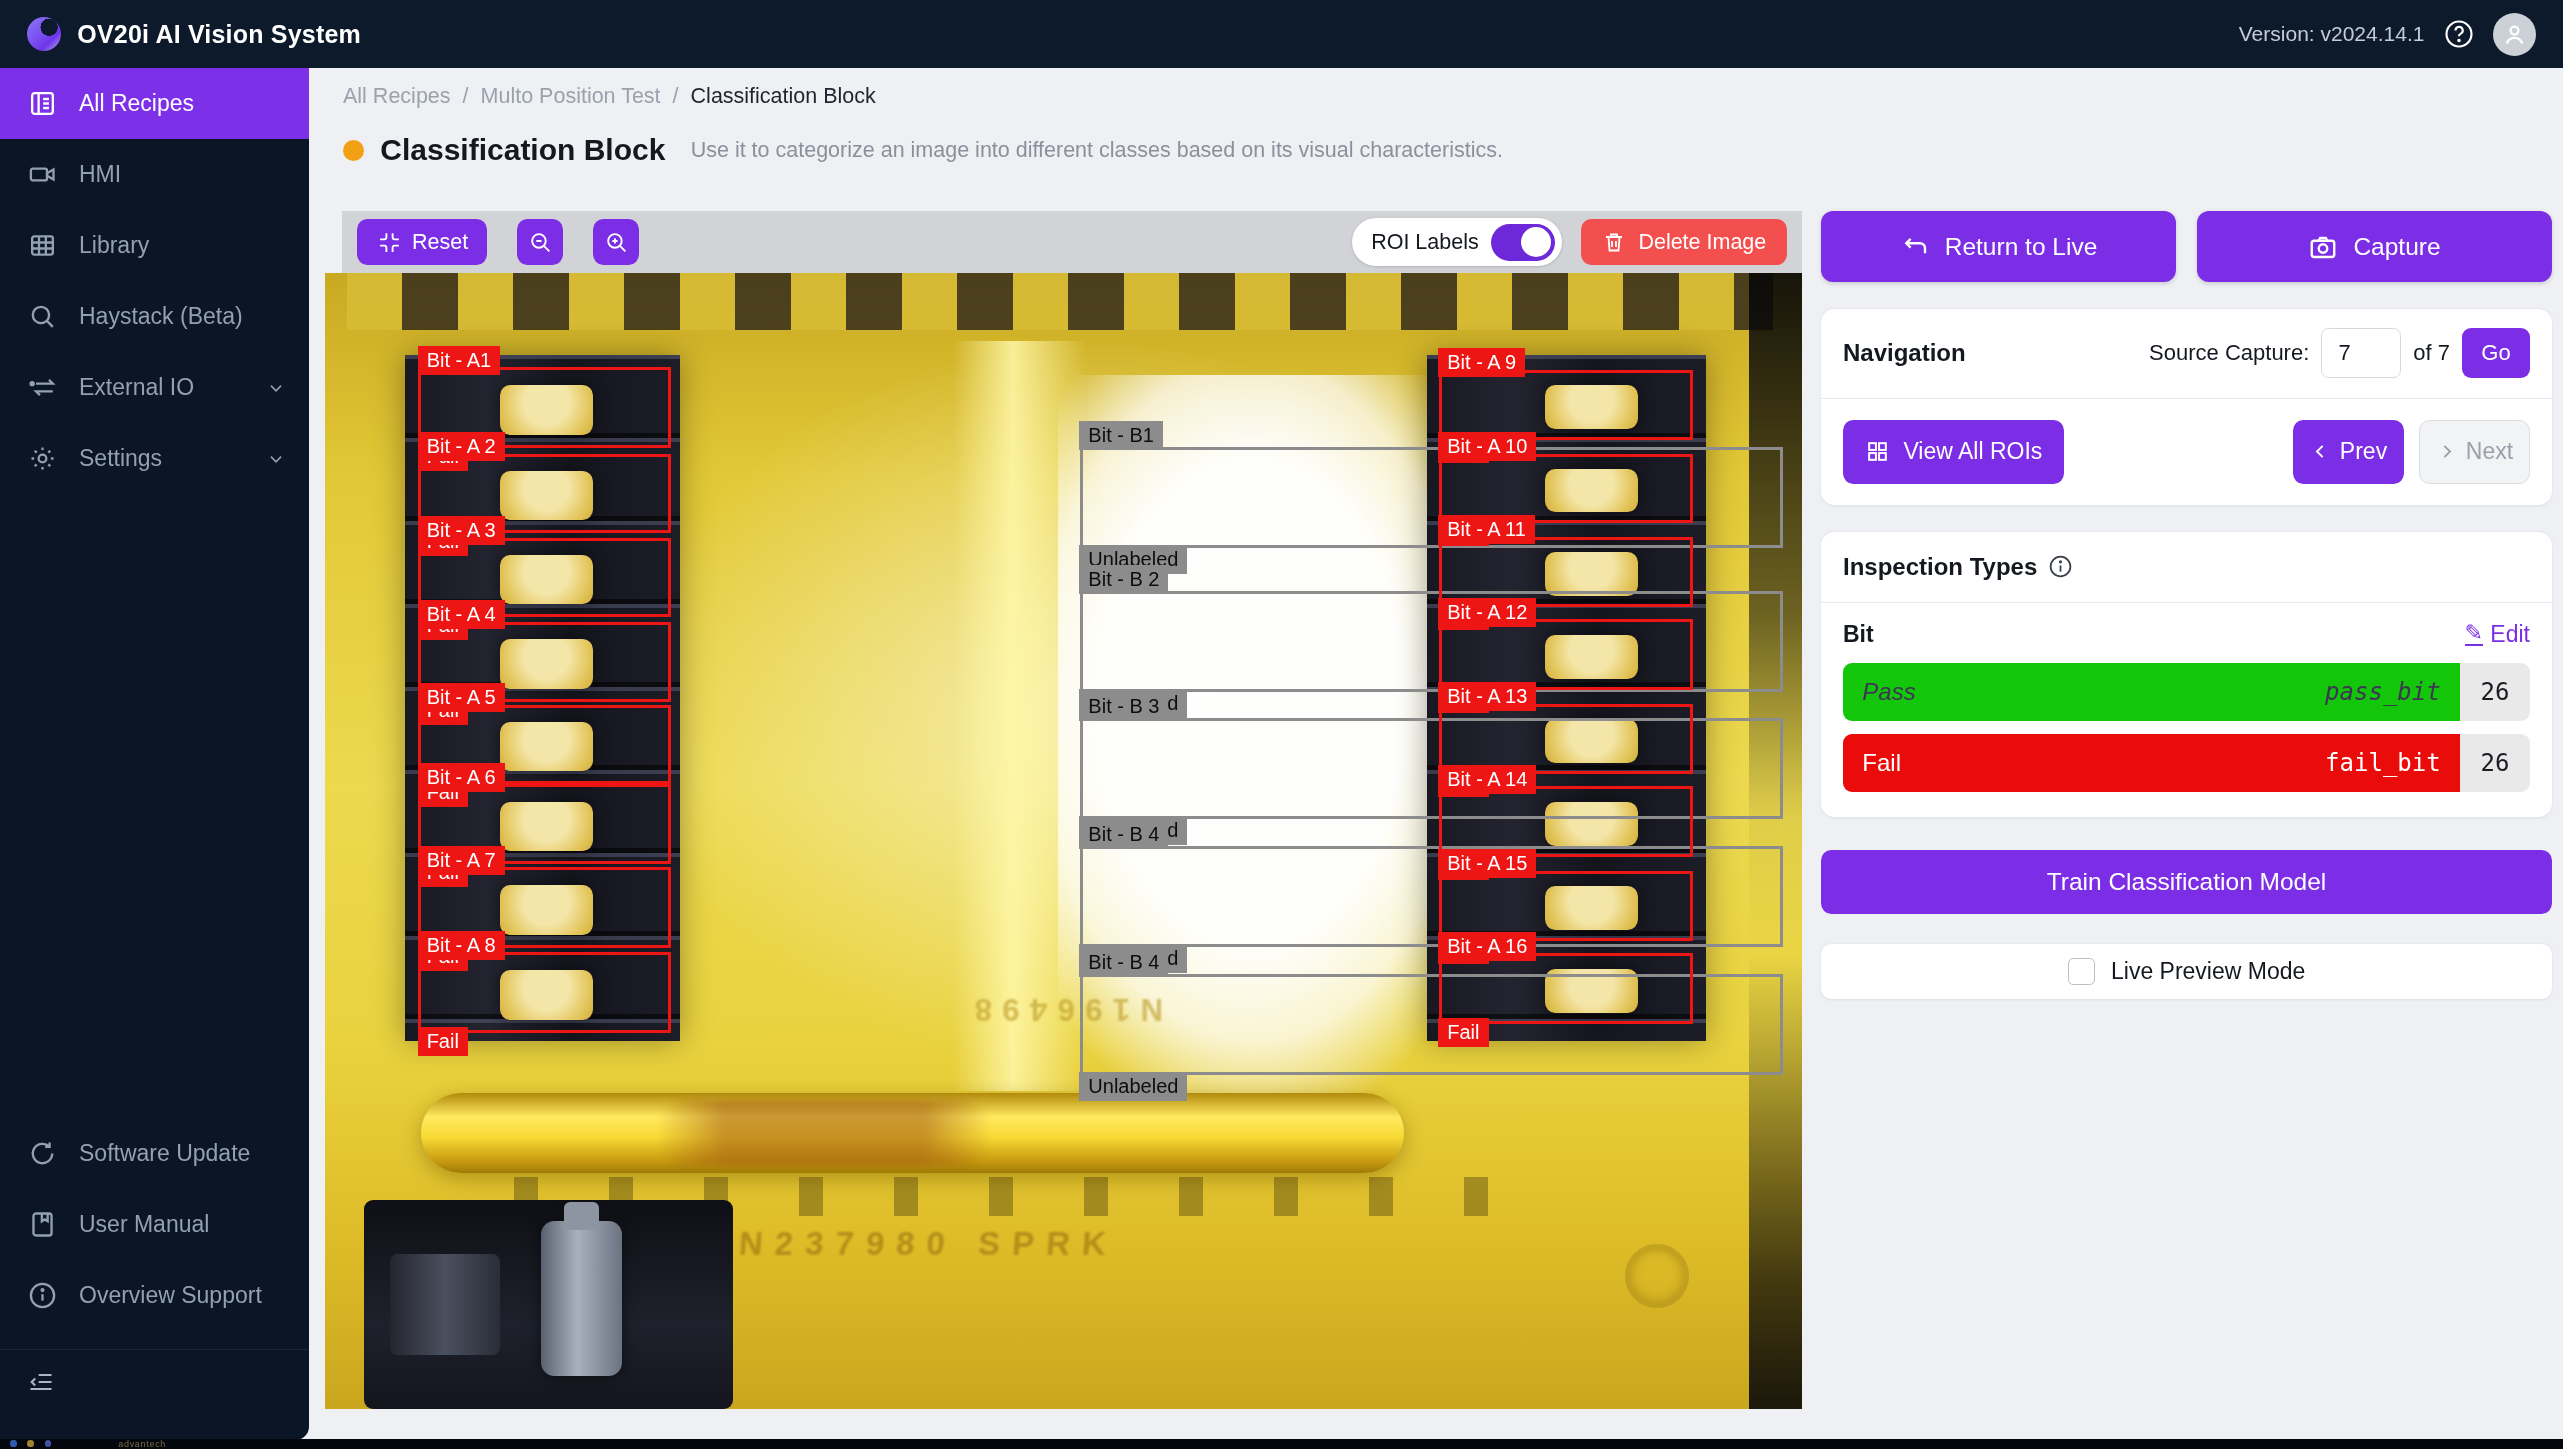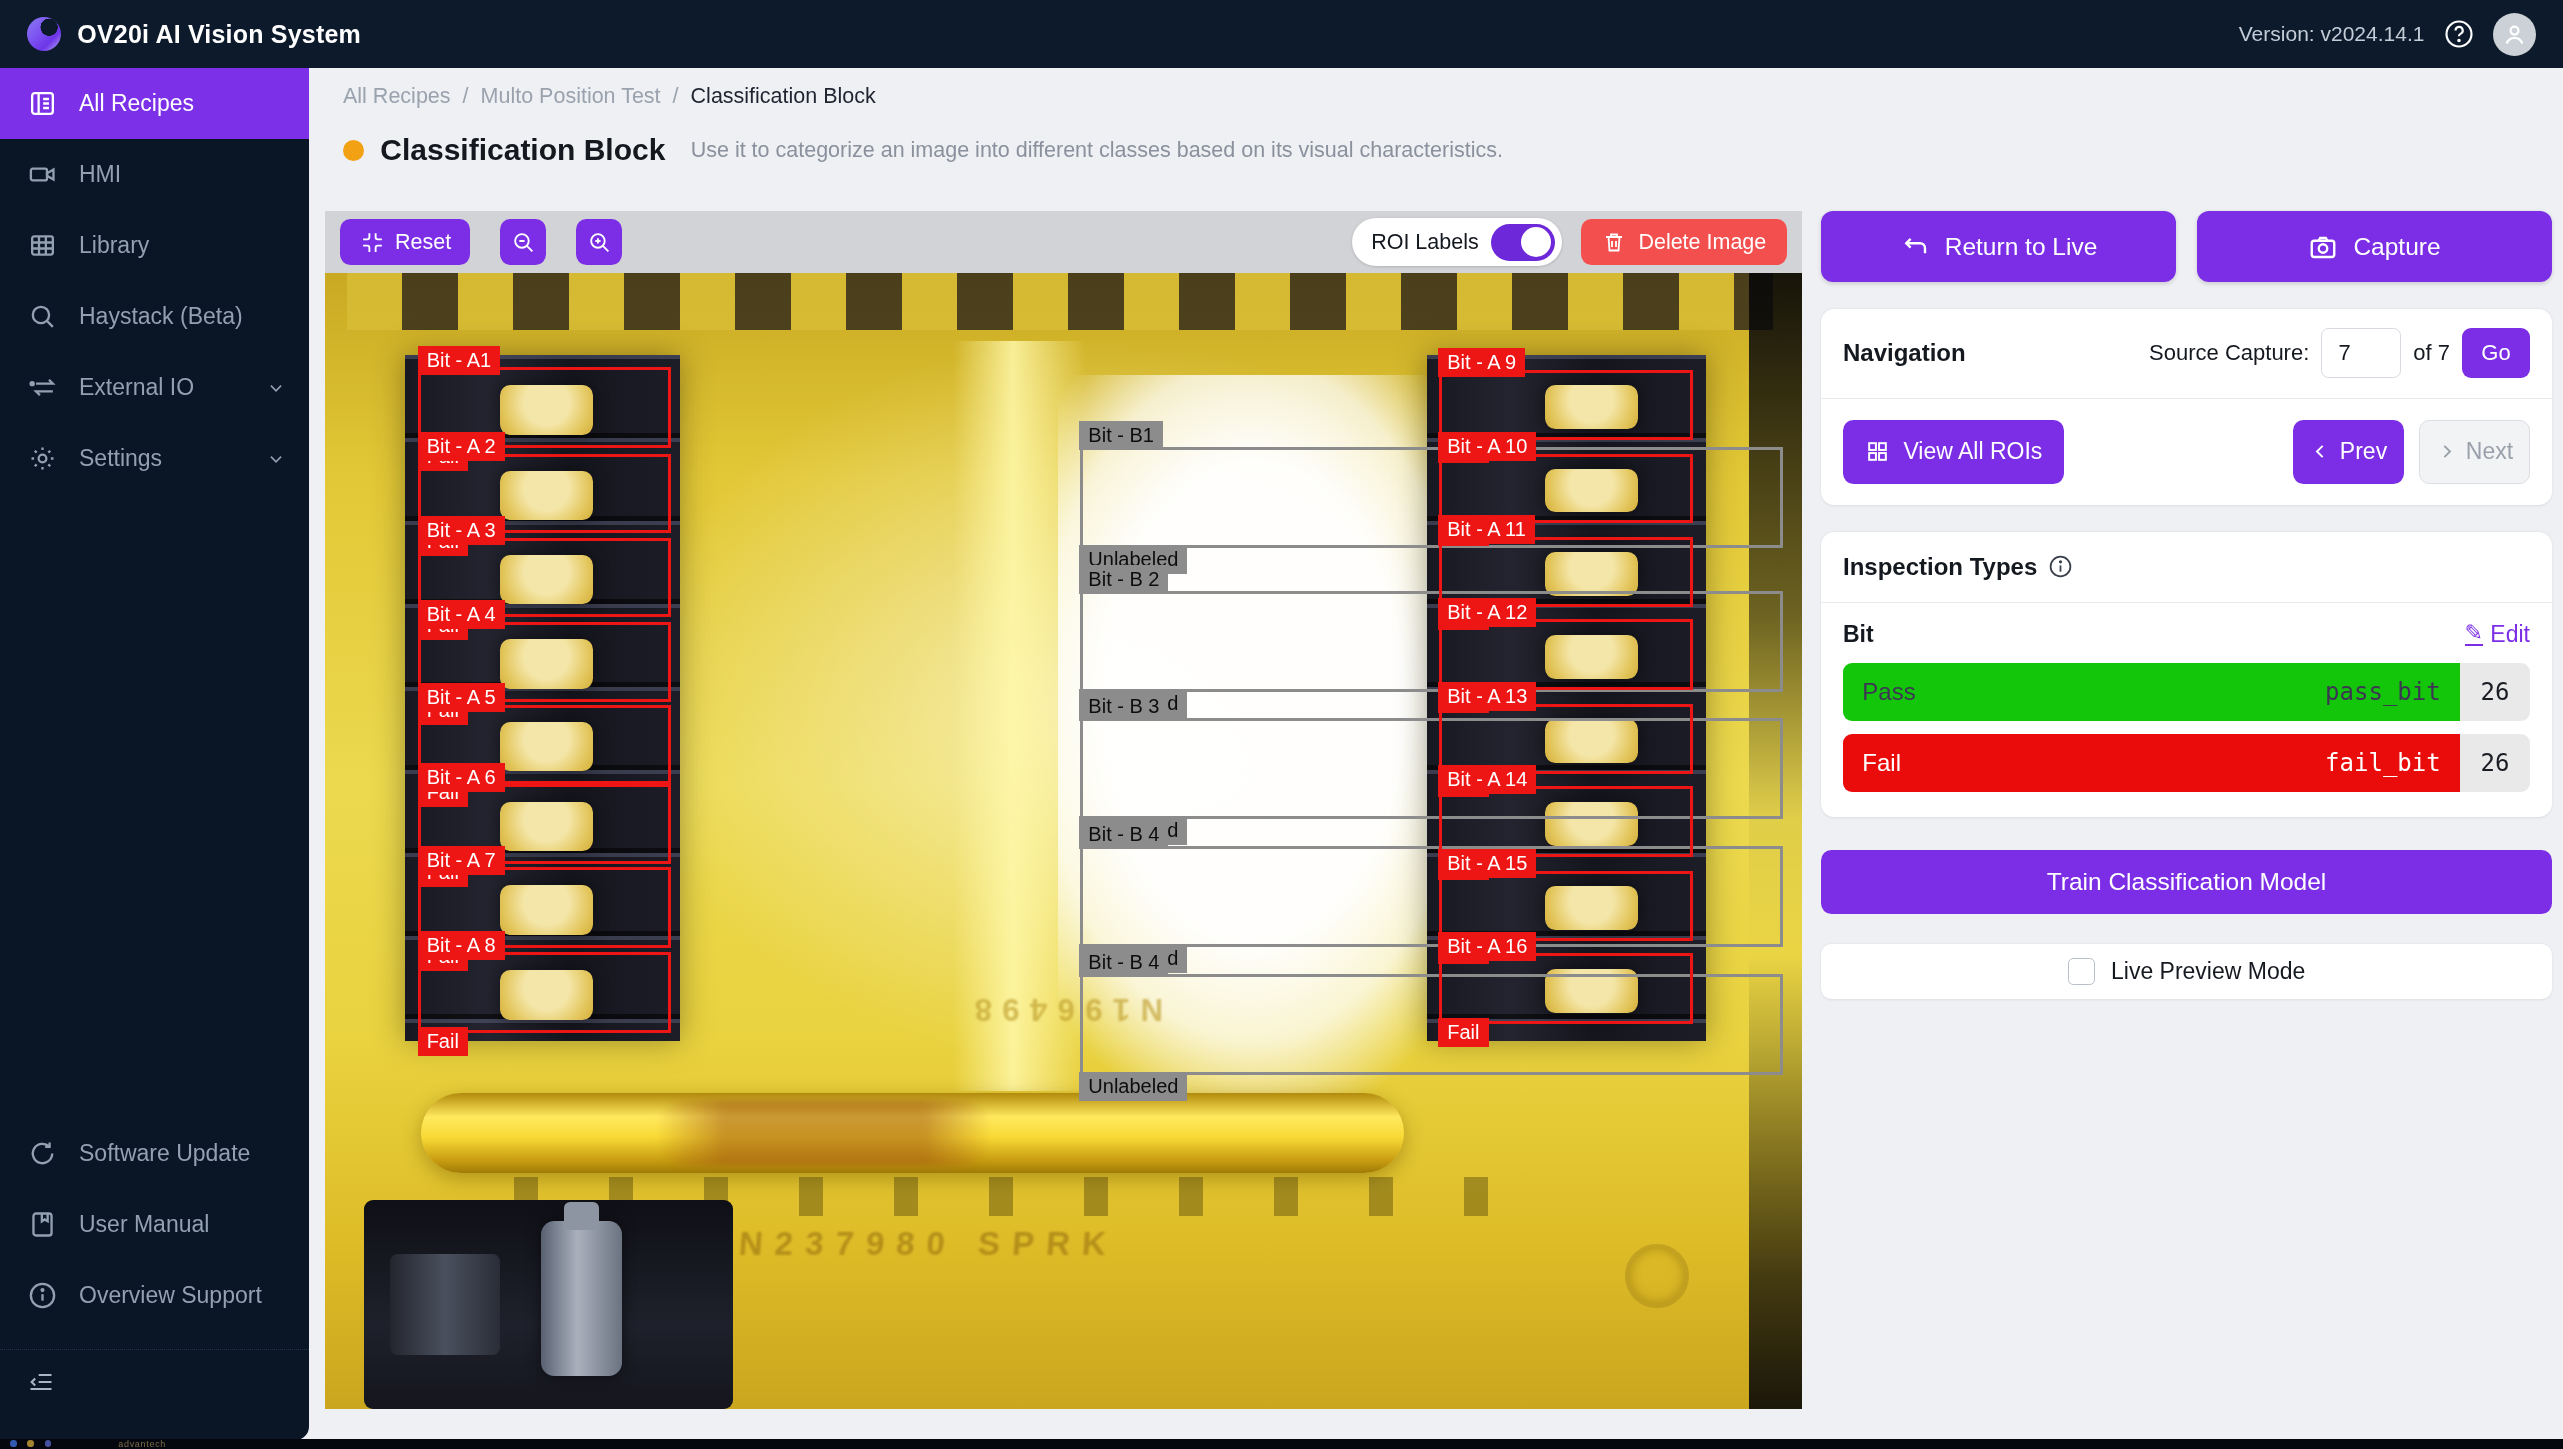--- a/index.html
+++ b/index.html
@@ -67,21 +67,21 @@
   .breadcrumb .crumb.current { color:#1f2430; cursor:default; }
   .title-row { position:absolute; left:34px; top:65px; display:flex; align-items:center; gap:16.3px; }
   .title-dot { width:21px; height:21px; border-radius:50%; background:#f2a115; }
   .page-title { font-size:30px; font-weight:bold; color:#15181e; }
   .page-subtitle { font-size:21.5px; color:#8a919c; margin-left:9px; }
 
   
   .viewer { position:absolute; left:16.3px; top:143px; width:1477px; }
   .toolbar {
     height:62px; background:#d2d3d6; display:flex; align-items:center;
-    padding:0 15px; gap:30px;
+    padding:0 15px; gap:30px;margin-left:17px;
   }
   .tb-btn {
     background:#7c2ee6; color:#fff; border:none; border-radius:10.4px; height:46px;
     display:flex; align-items:center; justify-content:center; gap:10.4px;
     font-size:21.5px; cursor:pointer; font-family:inherit;
   }
   .tb-btn svg { width:25px; height:25px; }
   .tb-btn.reset { padding:0 19.3px; }
   .tb-btn.square { width:46px; }
   .toolbar-right { margin-left:auto; display:flex; align-items:center; gap:19.3px; }
@@ -661,21 +661,21 @@
       <div class="nav-divider"></div>
       <div class="insp-body">
         <div class="bit-row">
           <span class="bit-label">Bit</span>
           <span class="edit-link">
             <span class="pencil">✎</span>
             <span>Edit</span>
           </span>
         </div>
         <div class="class-bar">
-          <div class="class-main" style="background: rgb(20, 198, 10); color: rgb(61, 53, 84);">
+          <div class="class-main" style="background: rgb(20, 198, 10); color: rgb(61, 53, 84); font-style: italic;">
             <span class="class-name">Pass</span>
             <span class="class-tag">pass_bit</span>
           </div>
           <div class="class-count">26</div>
         </div>
         <div class="class-bar" style="margin-bottom:0">
           <div class="class-main" style="background: rgb(234, 11, 11); color: rgb(255, 255, 255);">
             <span class="class-name">Fail</span>
             <span class="class-tag">fail_bit</span>
           </div>

